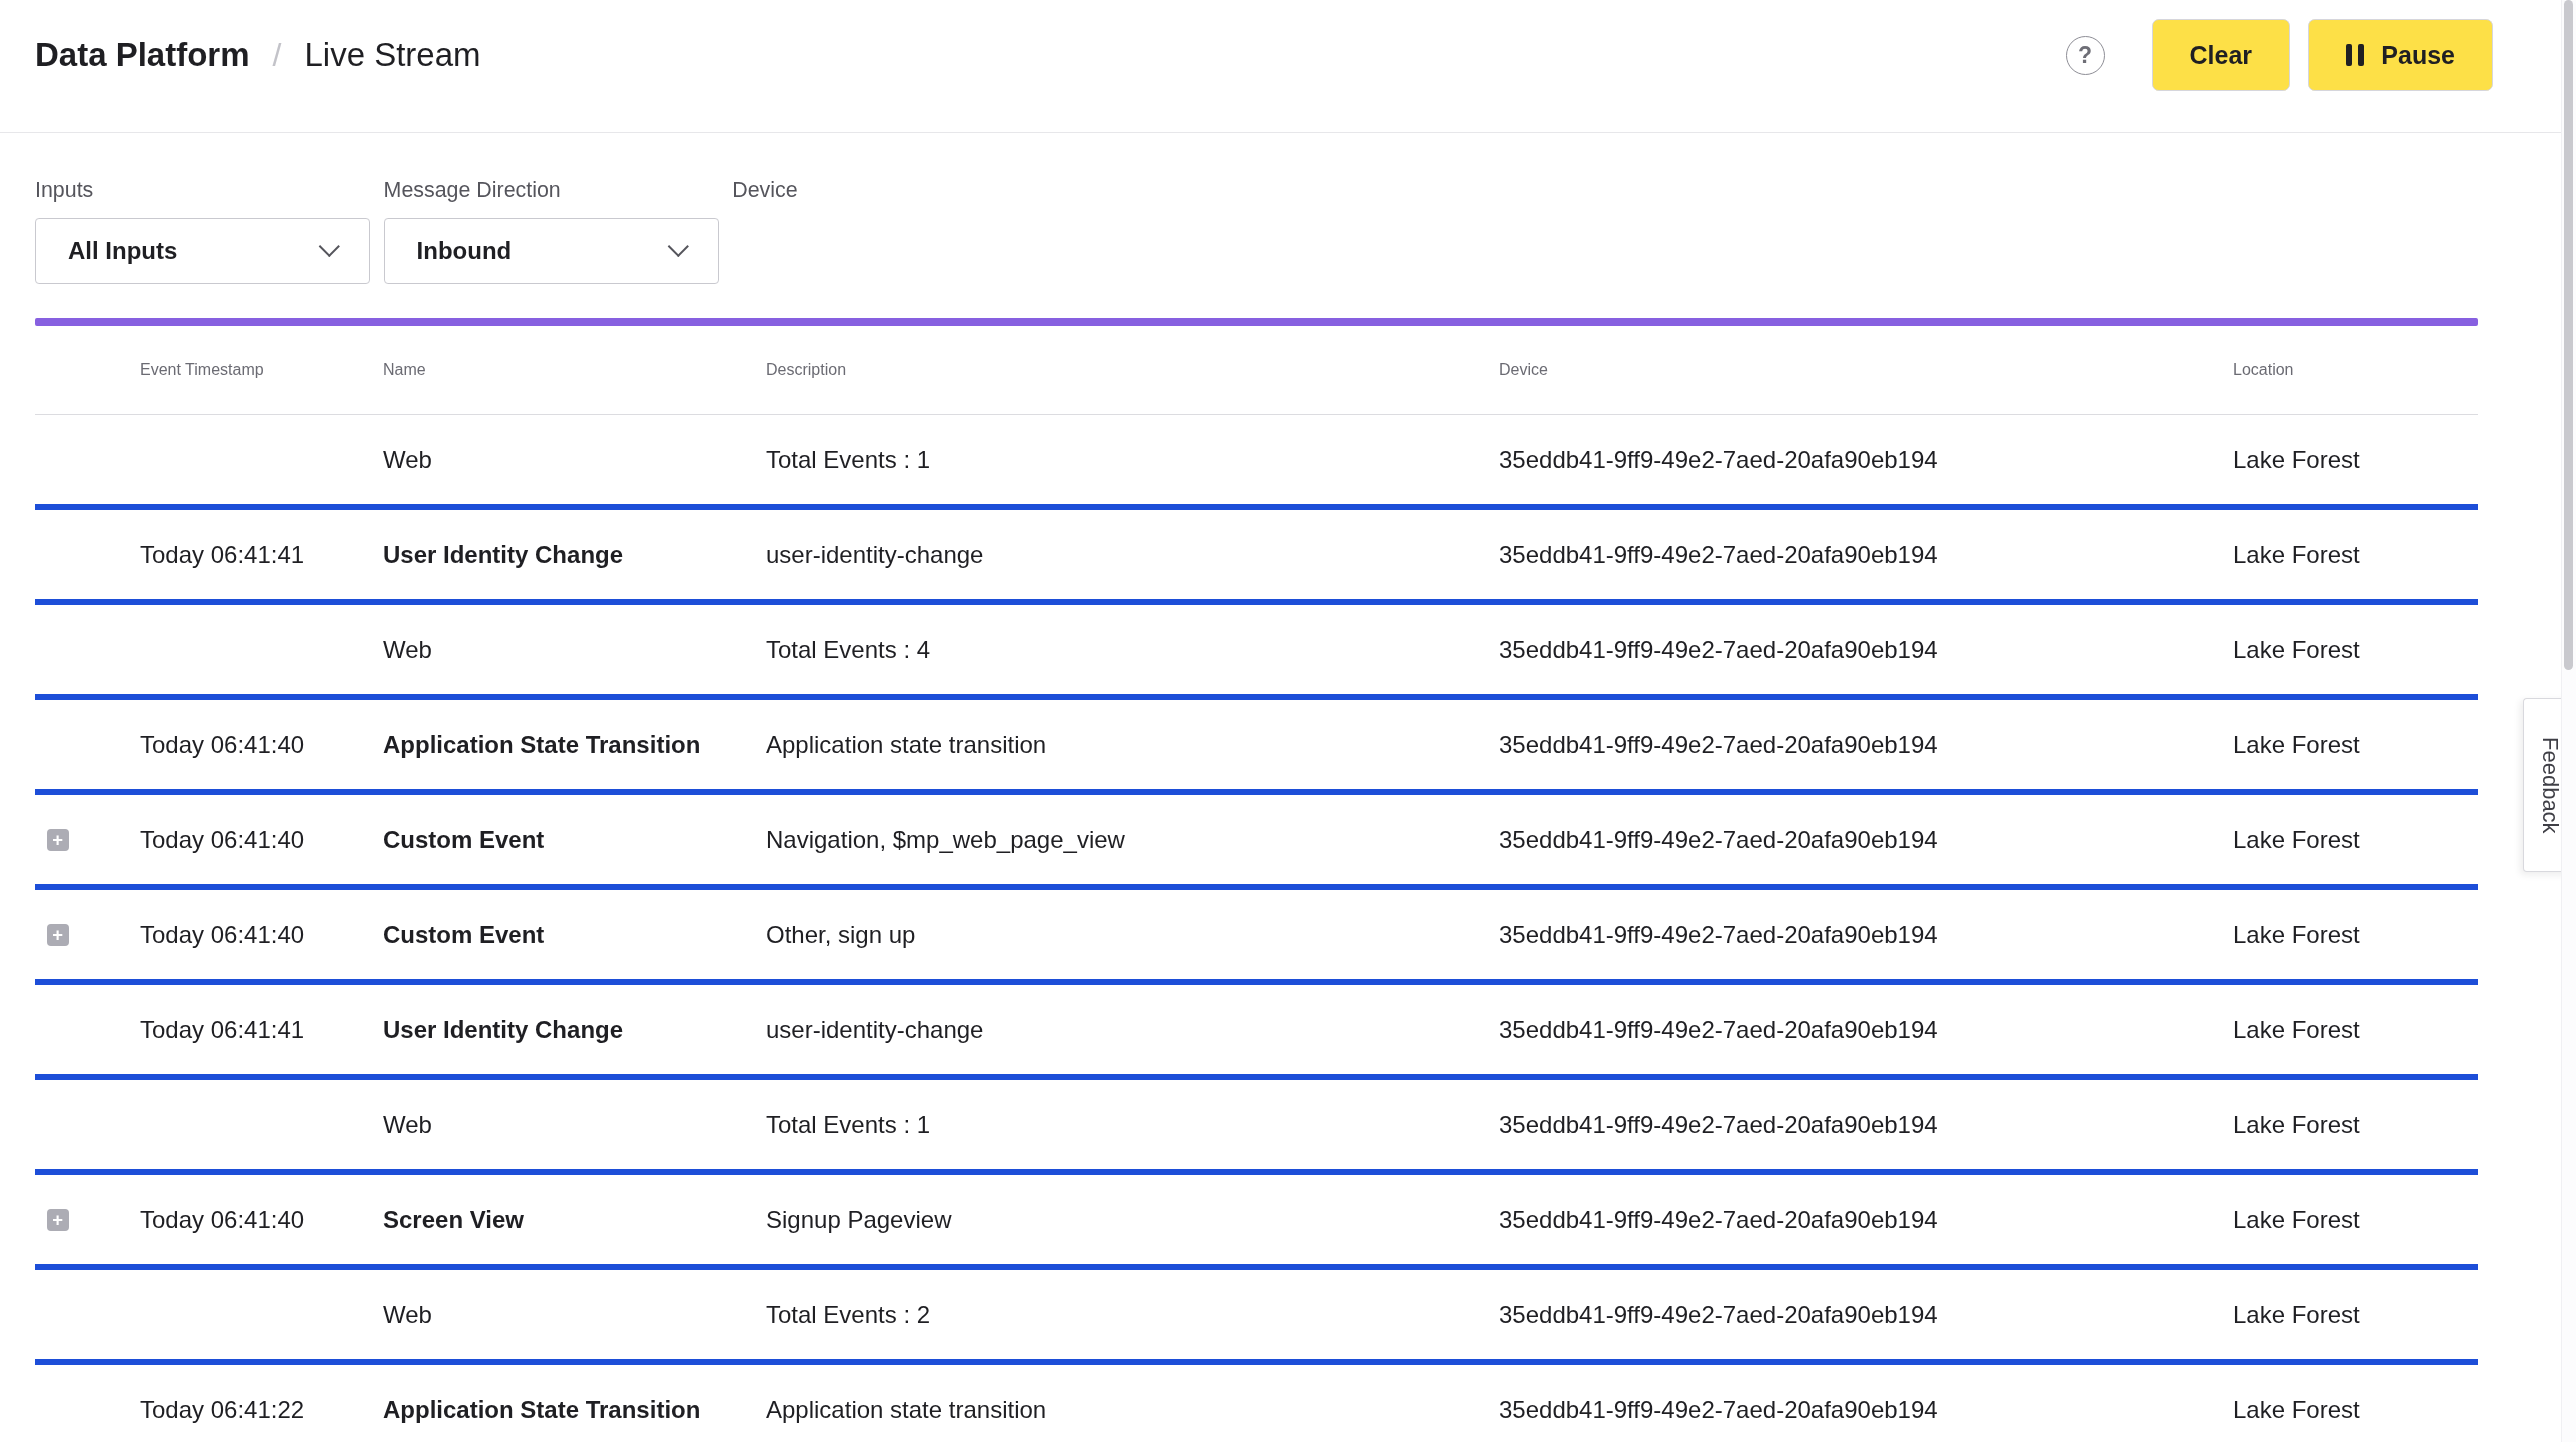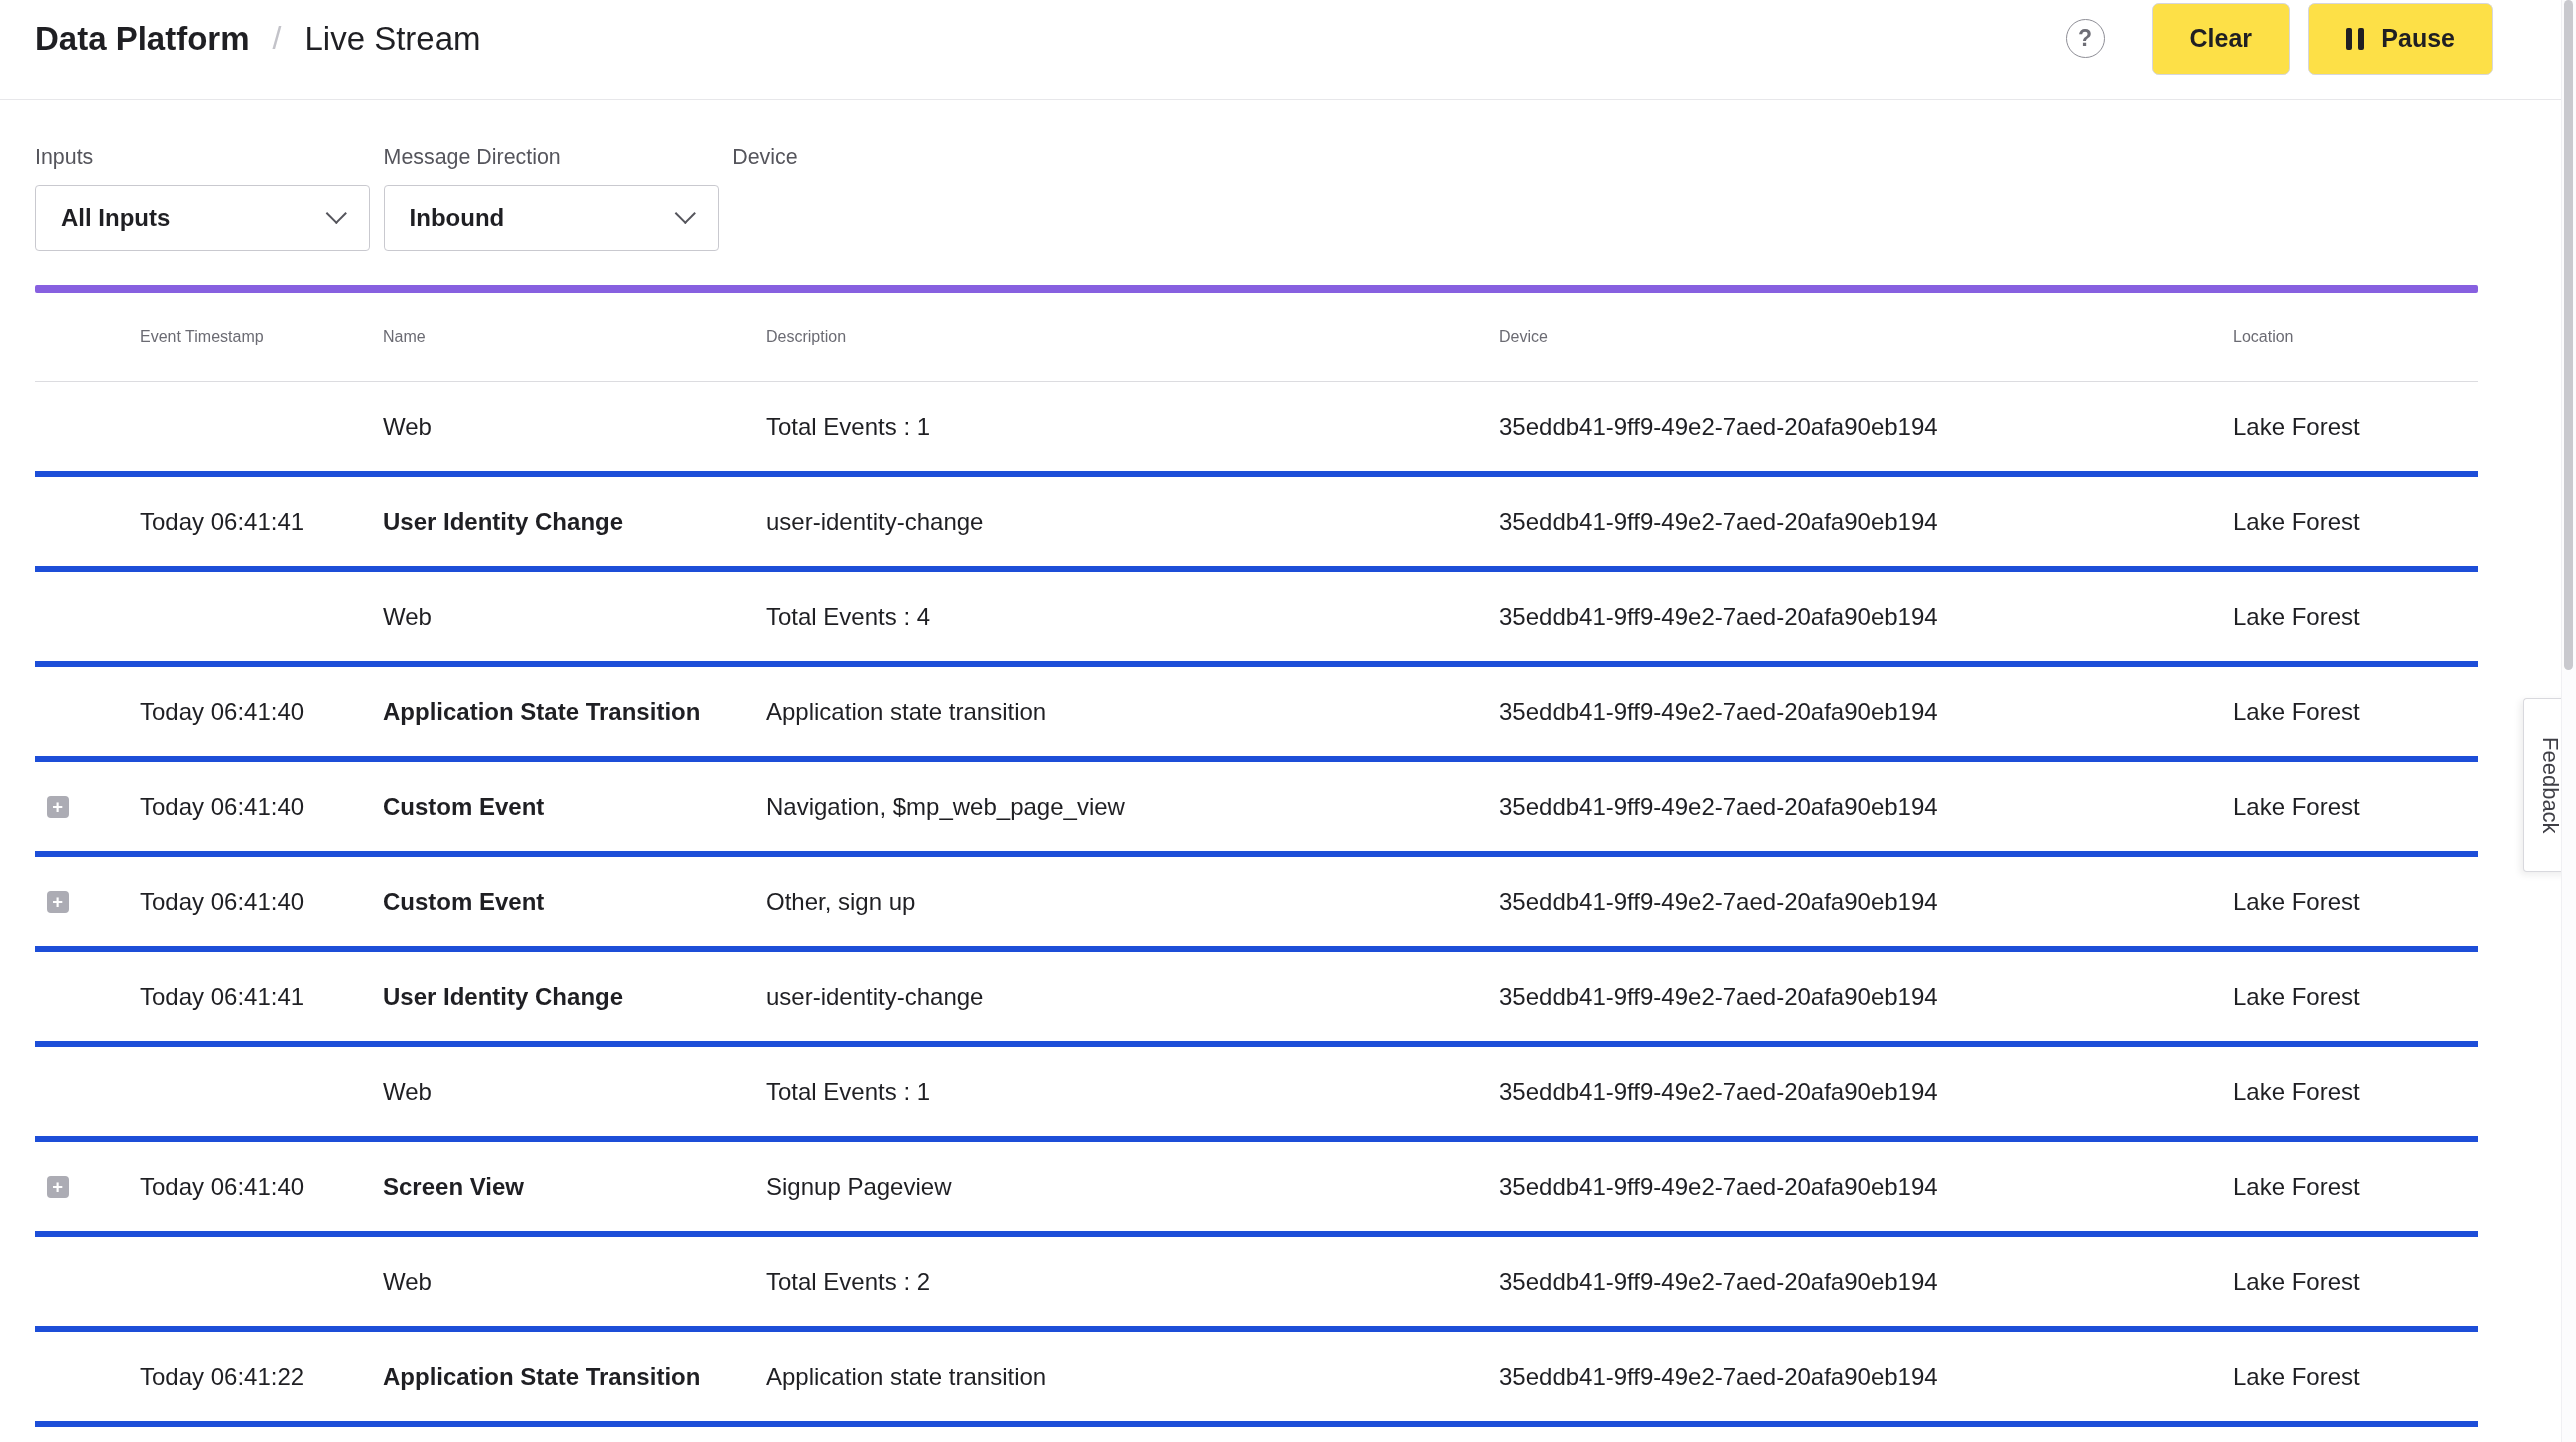--- a/index.html
+++ b/index.html
@@ -8,21 +8,21 @@
     width: 2576px; height: 1442px;
     background: #ffffff;
     font-family: "Liberation Sans", "DejaVu Sans", sans-serif;
     color: var(--text, #1F1F23);
     overflow: hidden;
     position: relative;
   }
 
   
   .header {
-    height: 100px;
+    height: 133px;
     border-bottom: 1px solid #E7E7EA;
     display: flex;
     align-items: center;
     padding: 0 83px 21.4px 35px;
   }
   .breadcrumb { display: flex; align-items: center; font-size: 33px; }
   .crumb-root { font-weight: 700; }
   .crumb-sep { color: #C3C3C9; font-weight: 300; font-size: 32px; margin: 0 23px; }
   .crumb-current { font-weight: 400; }
   .header-right { margin-left: auto; display: flex; align-items: center; }
@@ -44,21 +44,21 @@
   .pause-icon { display: inline-flex; gap: 5.8px; margin-right: 17.5px; }
   .pause-icon i { display: block; width: 5.8px; height: 22px; background: #1F1F23; border-radius: 1.9px; }
 
   
   .filters { padding: 45px 35px 0 35px; display: flex; }
   .filter { width: 335px; margin-right: 13.6px; }
   .filter-label { font-size: 21.4px; color: #55555C; margin-bottom: 14.6px; }
   .select {
     height: 66px; border: 1px solid #C9C9CF; border-radius: 3.9px;
     background: #fff; display: flex; align-items: center; justify-content: space-between;
-    padding: 0 25px; font-size: 24px; font-weight: 700; cursor: pointer;
+    padding: 0 32px; font-size: 24px; font-weight: 700; cursor: pointer;
   }
   .chevron {
     width: 14.6px; height: 14.6px;
     border-right: 2.9px solid #55555C; border-bottom: 2.9px solid #55555C;
     transform: rotate(45deg) translate(-2.9px, -2.9px);
   }
 
   
   .stream-bar {
     margin: 34px 0 0 35px;

